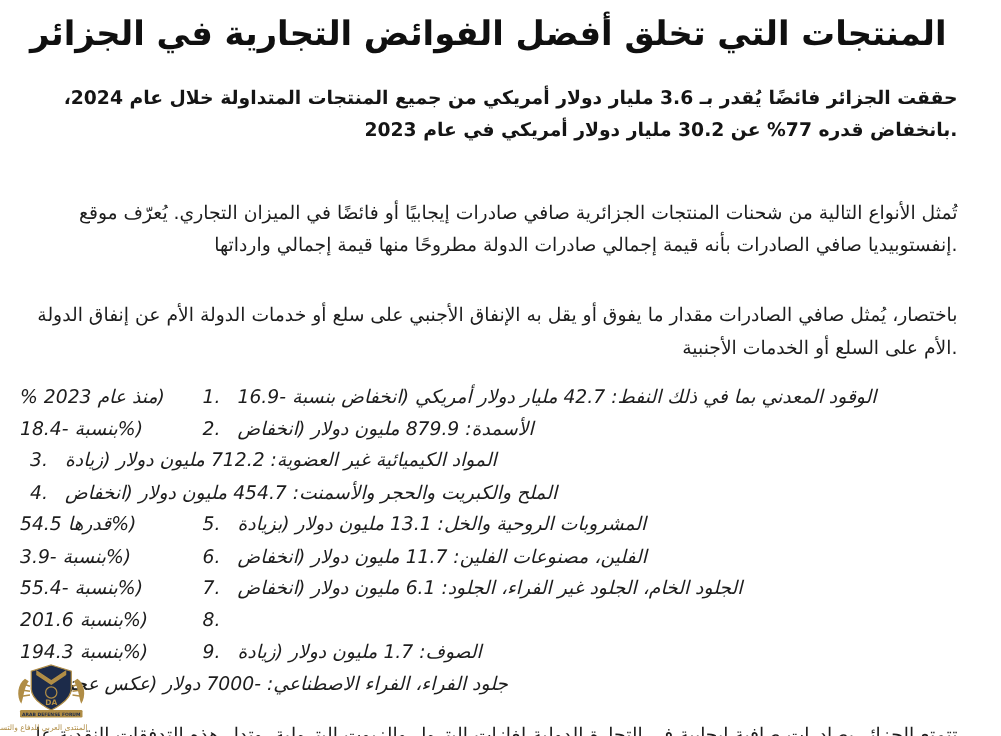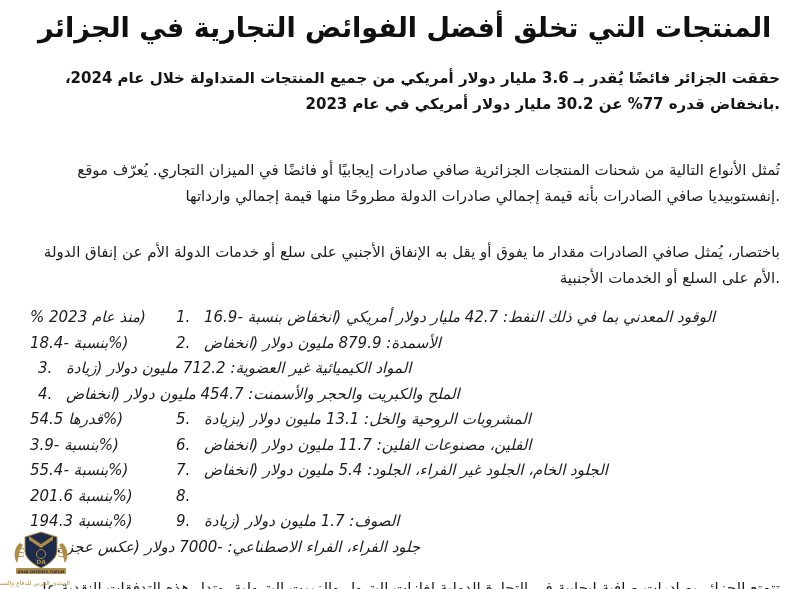--- a/index.html
+++ b/index.html
@@ -6,21 +6,21 @@
     margin: 0; padding: 0;
     width: 801px; height: 589px;
     overflow: hidden;
     background: #ffffff;
     font-family: "DejaVu Sans", sans-serif;
     color: #1d1d1d;
   }
   .doc {
     position: relative;
     width: 801px; height: 589px;
-    padding: 6px 28px 0 28px;
+    padding: 6px 28px 0 14px;
     box-sizing: border-box;
   }
   .title {
     font-size: 27px;
     font-weight: bold;
     color: #101010;
     margin: 2px 0 0 10px;
     line-height: 40px;
     direction: ltr;
     text-align: left;
@@ -123,21 +123,21 @@
       <span class="body">المشروبات الروحية والخل: 13.1 مليون دولار (بزيادة</span>
     </div>
     <div class="list-row">
       <span class="tail">بنسبة -3.9%)</span>
       <span class="num">6.</span>
       <span class="body">الفلين، مصنوعات الفلين: 11.7 مليون دولار (انخفاض</span>
     </div>
     <div class="list-row">
       <span class="tail">بنسبة -55.4%)</span>
       <span class="num">7.</span>
-      <span class="body">الجلود الخام، الجلود غير الفراء، الجلود: 5.4 مليون دولار (انخفاض</span>
+      <span class="body">الجلود الخام، الجلود غير الفراء، الجلود: 6.1 مليون دولار (انخفاض</span>
     </div>
     <div class="list-row">
       <span class="tail">بنسبة 201.6%)</span>
       <span class="num">8.</span>
     </div>
     <div class="list-row">
       <span class="tail">بنسبة 194.3%)</span>
       <span class="num">9.</span>
       <span class="body">الصوف: 1.7 مليون دولار (زيادة</span>
     </div>

